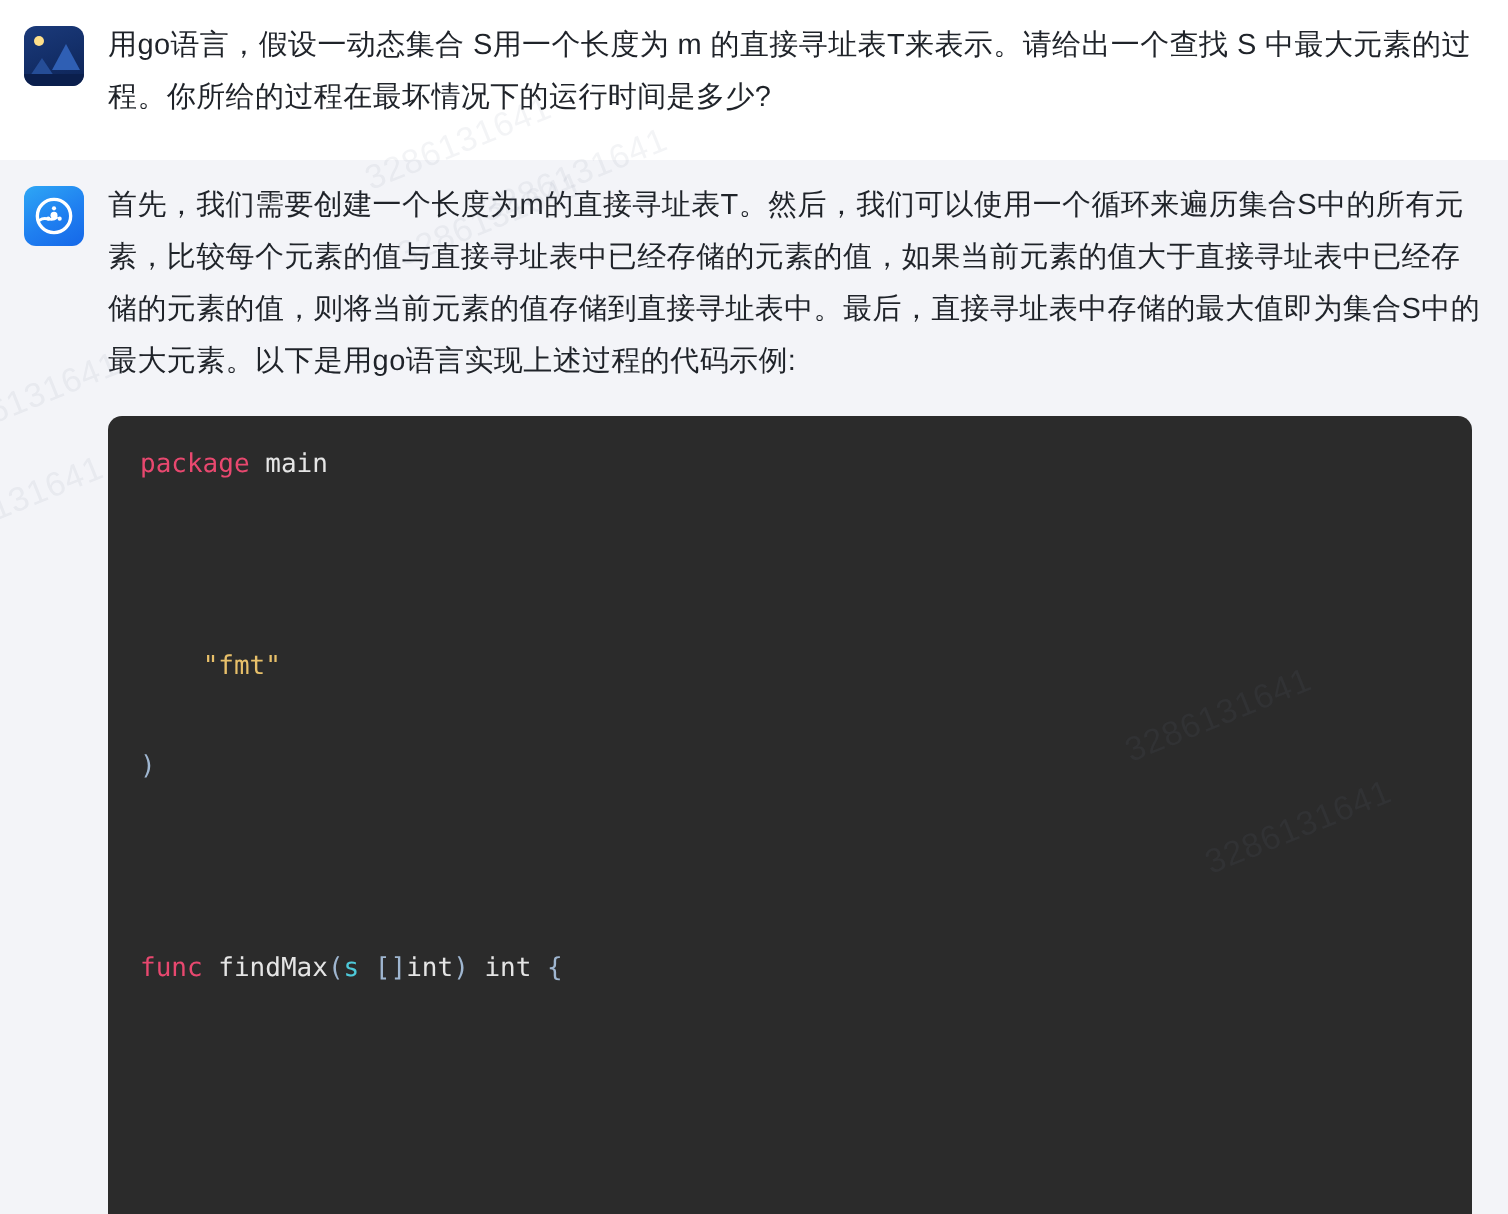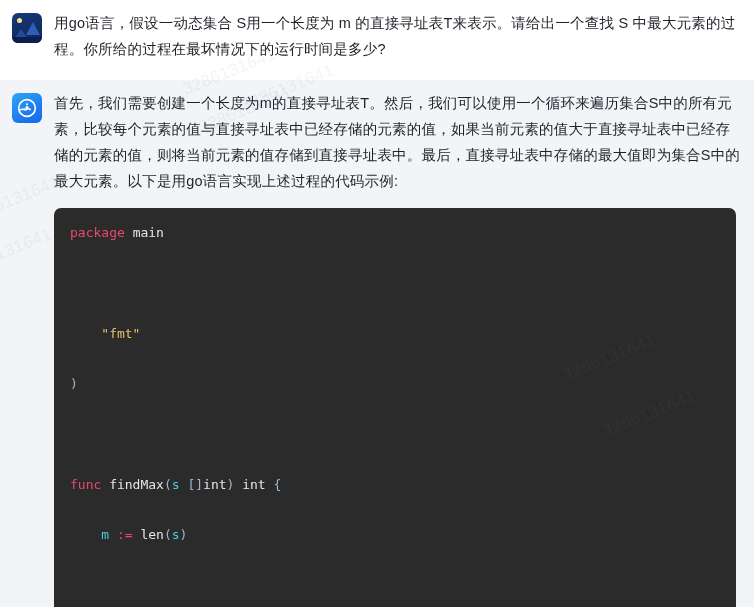--- a/index.html
+++ b/index.html
@@ -196,21 +196,20 @@
     <div class="msg-body">
       <div class="msg-text">首先，我们需要创建一个长度为m的直接寻址表T。然后，我们可以使用一个循环来遍历集合S中的所有元素，比较每个元素的值与直接寻址表中已经存储的元素的值，如果当前元素的值大于直接寻址表中已经存储的元素的值，则将当前元素的值存储到直接寻址表中。最后，直接寻址表中存储的最大值即为集合S中的最大元素。以下是用go语言实现上述过程的代码示例:</div>
 
       <div class="code-block">
         <pre class="code-pre" id="code-pre"><span class="code-line"><span class="tk-kw">package</span><span class="tk-plain"> </span><span class="tk-fn">main</span></span>
 <span class="code-line">&nbsp;</span>
 <span class="code-line"><span class="tk-plain">    </span><span class="tk-str">"fmt"</span></span>
 <span class="code-line"><span class="tk-pun">)</span></span>
 <span class="code-line">&nbsp;</span>
 <span class="code-line"><span class="tk-kw">func</span><span class="tk-plain"> </span><span class="tk-fn">findMax</span><span class="tk-pun">(</span><span class="tk-var">s</span><span class="tk-plain"> </span><span class="tk-pun">[]</span><span class="tk-fn">int</span><span class="tk-pun">)</span><span class="tk-plain"> </span><span class="tk-fn">int</span><span class="tk-plain"> </span><span class="tk-pun">{</span></span>
-<span class="code-line"><span class="tk-plain">    </span><span class="tk-var">m</span><span class="tk-plain"> </span><span class="tk-op">:=</span><span class="tk-plain"> </span><span class="tk-fn">len</span><span class="tk-pun">(</span><span class="tk-var">s</span><span class="tk-pun">)</span></span>
 
 
 
 
 
 
 
 
 
 </pre>

